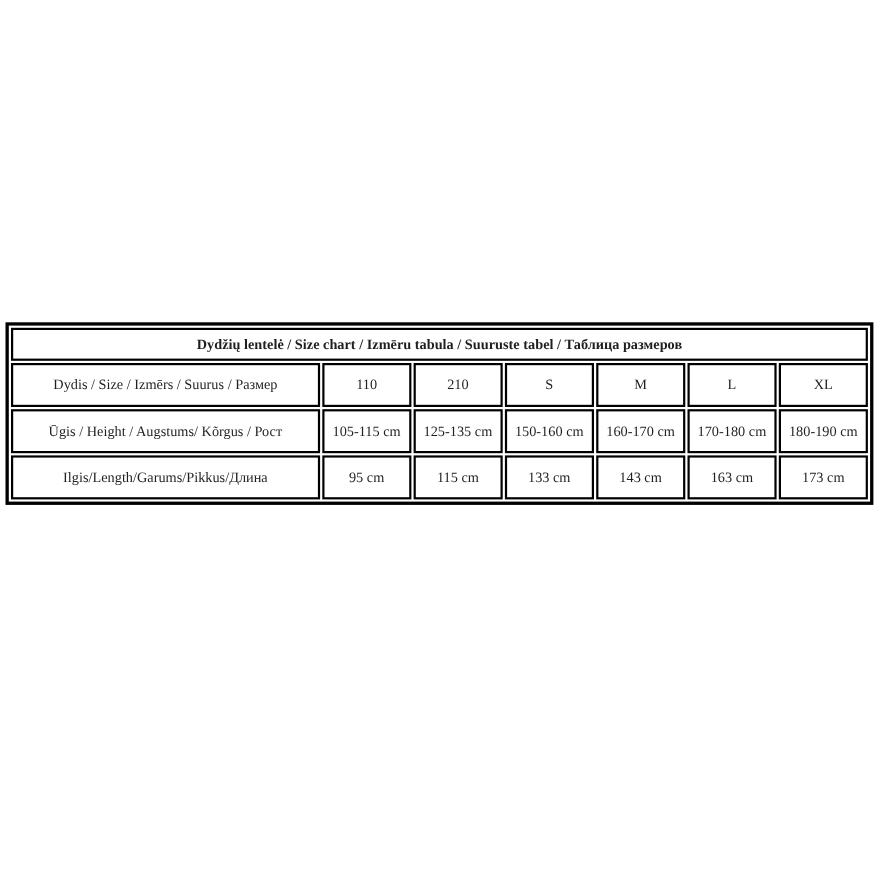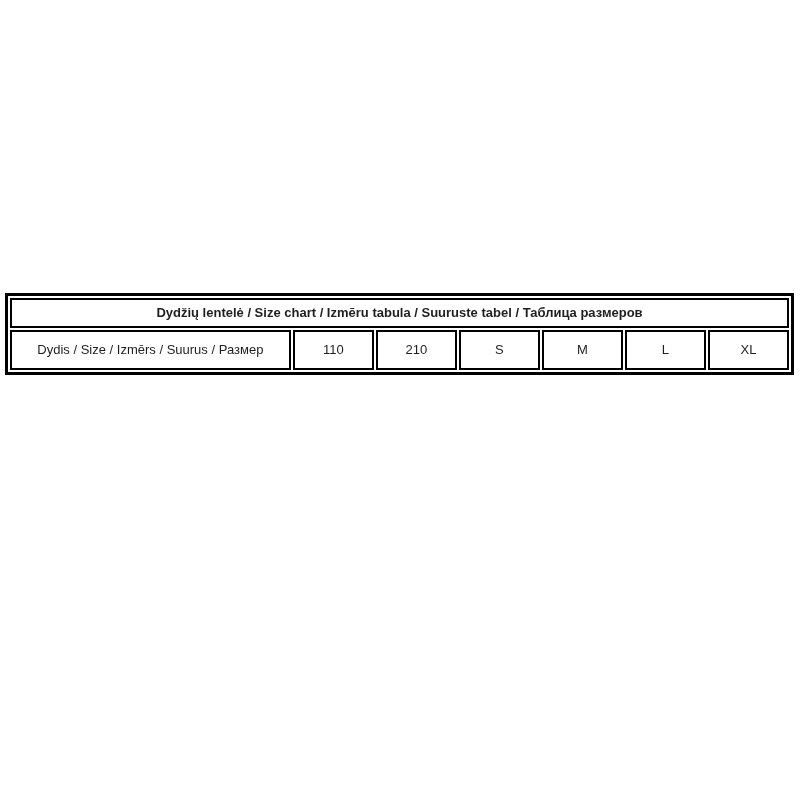--- a/index.html
+++ b/index.html
@@ -9,20 +9,21 @@
     width: 800px;
     height: 800px;
     overflow: hidden;
     font-family: "Liberation Sans", sans-serif;
   }
   .canvas {
     position: relative;
     width: 664px;
     height: 800px;
     background: #ffffff;
+    font-family: Liberation Serif, serif;
   }
   table.size-chart {
     position: absolute;
     left: 5px;
     top: 293px;
     width: 789px;
     table-layout: fixed;
     border-collapse: separate;
     border-spacing: 2px;
     background: #ffffff;
@@ -79,15 +80,33 @@
       </tr>
       <tr>
         <td class="label-cell">Dydis / Size / Izmērs / Suurus / Размер</td>
         <td class="value-cell">110</td>
         <td class="value-cell">210</td>
         <td class="value-cell">S</td>
         <td class="value-cell">M</td>
         <td class="value-cell">L</td>
         <td class="value-cell">XL</td>
       </tr>
+      <tr>
+        <td class="label-cell">Ūgis / Height / Augstums/ Kõrgus / Рост</td>
+        <td class="value-cell">105-115 cm</td>
+        <td class="value-cell">125-135 cm</td>
+        <td class="value-cell">150-160 cm</td>
+        <td class="value-cell">160-170 cm</td>
+        <td class="value-cell">170-180 cm</td>
+        <td class="value-cell">180-190 cm</td>
+      </tr>
+      <tr>
+        <td class="label-cell">Ilgis/Length/Garums/Pikkus/Длина</td>
+        <td class="value-cell">95 cm</td>
+        <td class="value-cell">115 cm</td>
+        <td class="value-cell">133 cm</td>
+        <td class="value-cell">143 cm</td>
+        <td class="value-cell">163 cm</td>
+        <td class="value-cell">173 cm</td>
+      </tr>
     </tbody>
   </table>
 </div>
 
 </body></html>

